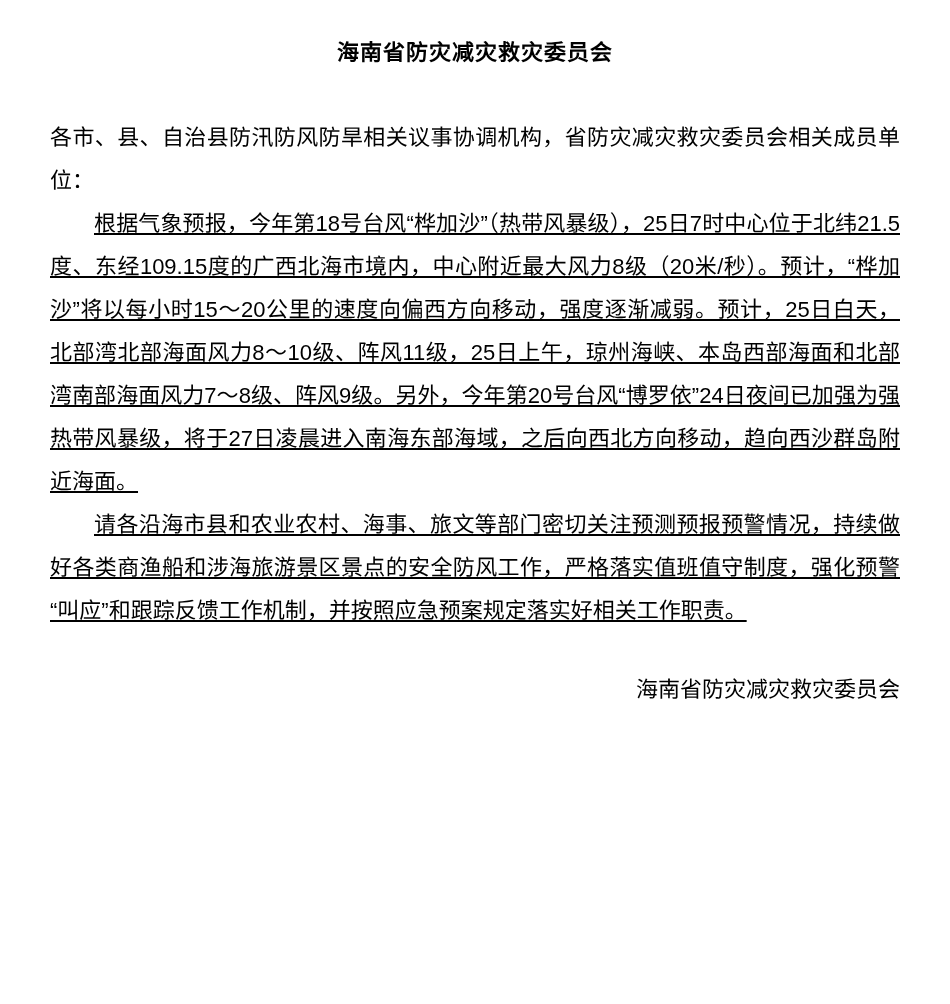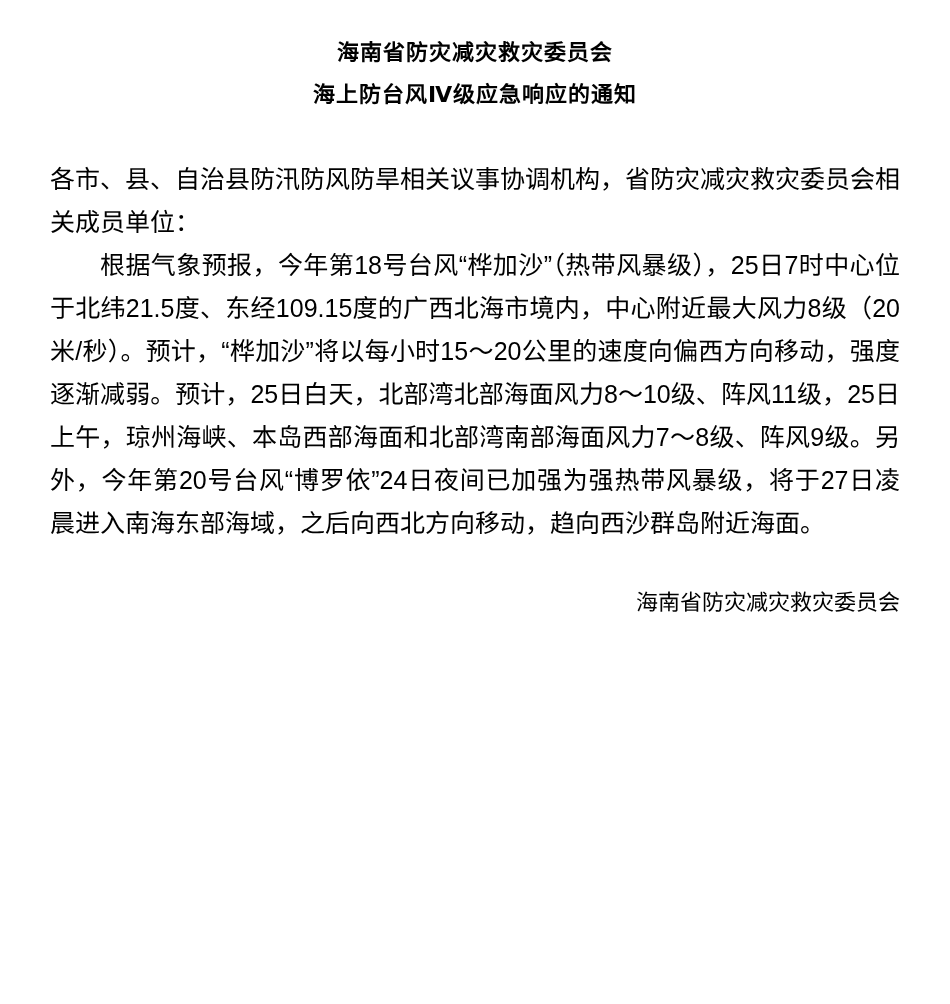--- a/index.html
+++ b/index.html
@@ -21,50 +21,50 @@
     text-align: center;
   }
   .title-line {
     font-size: 22px;
     font-weight: 700;
     line-height: 42px;
     letter-spacing: 1px;
   }
   .notice-body {
     margin-top: 42px;
-    font-size: 25px;
+    font-size: 22px;
     line-height: 43px;
     text-align: justify;
     color: #000000;
   }
   .notice-body p { margin: 0; }
-  .para.indent { text-indent: 2em; }
+  .para.indent { text-indent: 2em; text-decoration: underline; }
   .emphasis {
     color: var(--emphasis-red, #e62148);
     font-weight: 700;
   }
   .signature-block {
     margin-top: 36px;
     text-align: right;
     font-size: 22px;
     line-height: 43px;
   }
 </style>
 </head>
 <body>
 
 <div class="page">
 
   <div class="title-block">
     <div class="title-line">海南省防灾减灾救灾委员会</div>
-    <div class="title-line">海上防台风Ⅳ级应急响应的通知</div>
   </div>
 
   <div class="notice-body" id="notice-body">
       <p class="para"><span class="">各市、县、自治县防汛防风防旱相关议事协调机构，省防灾减灾救灾委员会相关成员单位：</span></p>
       <p class="para indent"><span class="">根据气象预报，今年第18号台风“桦加沙”（热带风暴级），25日7时中心位于北纬21.5度、东经109.15度的广西北海市境内，中心附近最大风力8级（20米/秒）。预计，“桦加沙”将以每小时15～20公里的速度向偏西方向移动，强度逐渐减弱。预计，25日白天，北部湾北部海面风力8～10级、阵风11级，25日上午，琼州海峡、本岛西部海面和北部湾南部海面风力7～8级、阵风9级。另外，今年第20号台风“博罗依”24日夜间已加强为强热带风暴级，将于27日凌晨进入南海东部海域，之后向西北方向移动，趋向西沙群岛附近海面。</span></p>
+      <p class="para indent"><span class="">请各沿海市县和农业农村、海事、旅文等部门密切关注预测预报预警情况，持续做好各类商渔船和涉海旅游景区景点的安全防风工作，严格落实值班值守制度，强化预警“叫应”和跟踪反馈工作机制，并按照应急预案规定落实好相关工作职责。</span></p>
     </div>
 
   <div class="signature-block">
     <div>海南省防灾减灾救灾委员会</div>
   </div>
 
 </div>
 
 </body></html>

